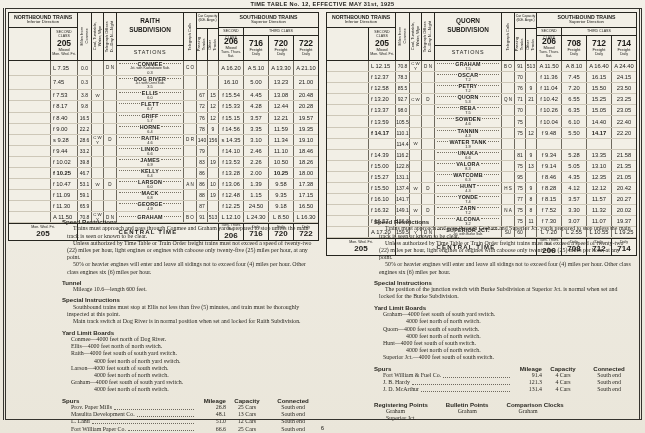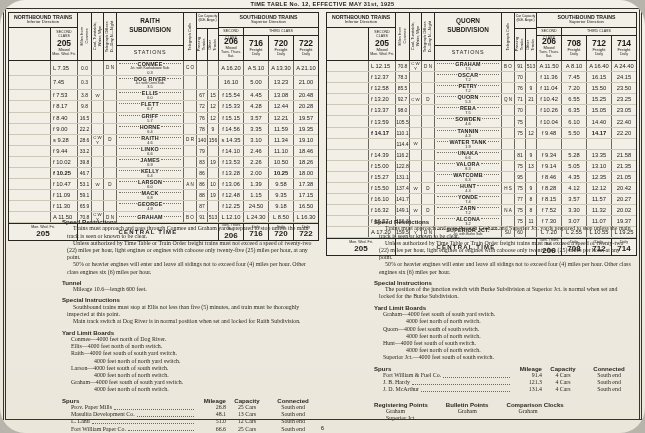--- a/index.html
+++ b/index.html
@@ -1,16 +1,16 @@
 <!DOCTYPE html>
 <html><head>
 <meta charset="utf-8">
 <style>
   html,body{margin:0;padding:0;background:#b7b4ac;font-family:"Liberation Sans",sans-serif;}
-  .page{position:relative;width:645px;height:433px;background:linear-gradient(#f3f0e8,#eae6da);overflow:hidden;color:#1c1b18;border-radius:25px;}
+  .page{position:relative;width:645px;height:433px;background:linear-gradient(#f3f0e8,#eae6da);overflow:hidden;color:#1c1b18;}
   .frame{position:absolute;left:3px;right:3px;top:8px;bottom:13px;border:1px solid #35332e;border-left:3px double #35332e;border-right:3px double #35332e;pointer-events:none;}
   .title{position:absolute;top:1px;left:0;width:100%;text-align:center;font-size:5.6px;font-weight:bold;letter-spacing:.4px;}
   .pageno{position:absolute;bottom:2px;left:0;width:100%;text-align:center;font-size:6px;}
 
   
   *{box-sizing:border-box;}
   .tt{position:absolute;top:12px;width:311px;border:1.5px solid #26251f;background:#f2efe6;font-size:5.8px;}
   .tt-left{left:8px}.tt-right{left:326px}
   .tt-head{display:flex;height:48px;border-bottom:1.2px solid #26251f;}
   .hg{display:flex;flex-direction:column;}

